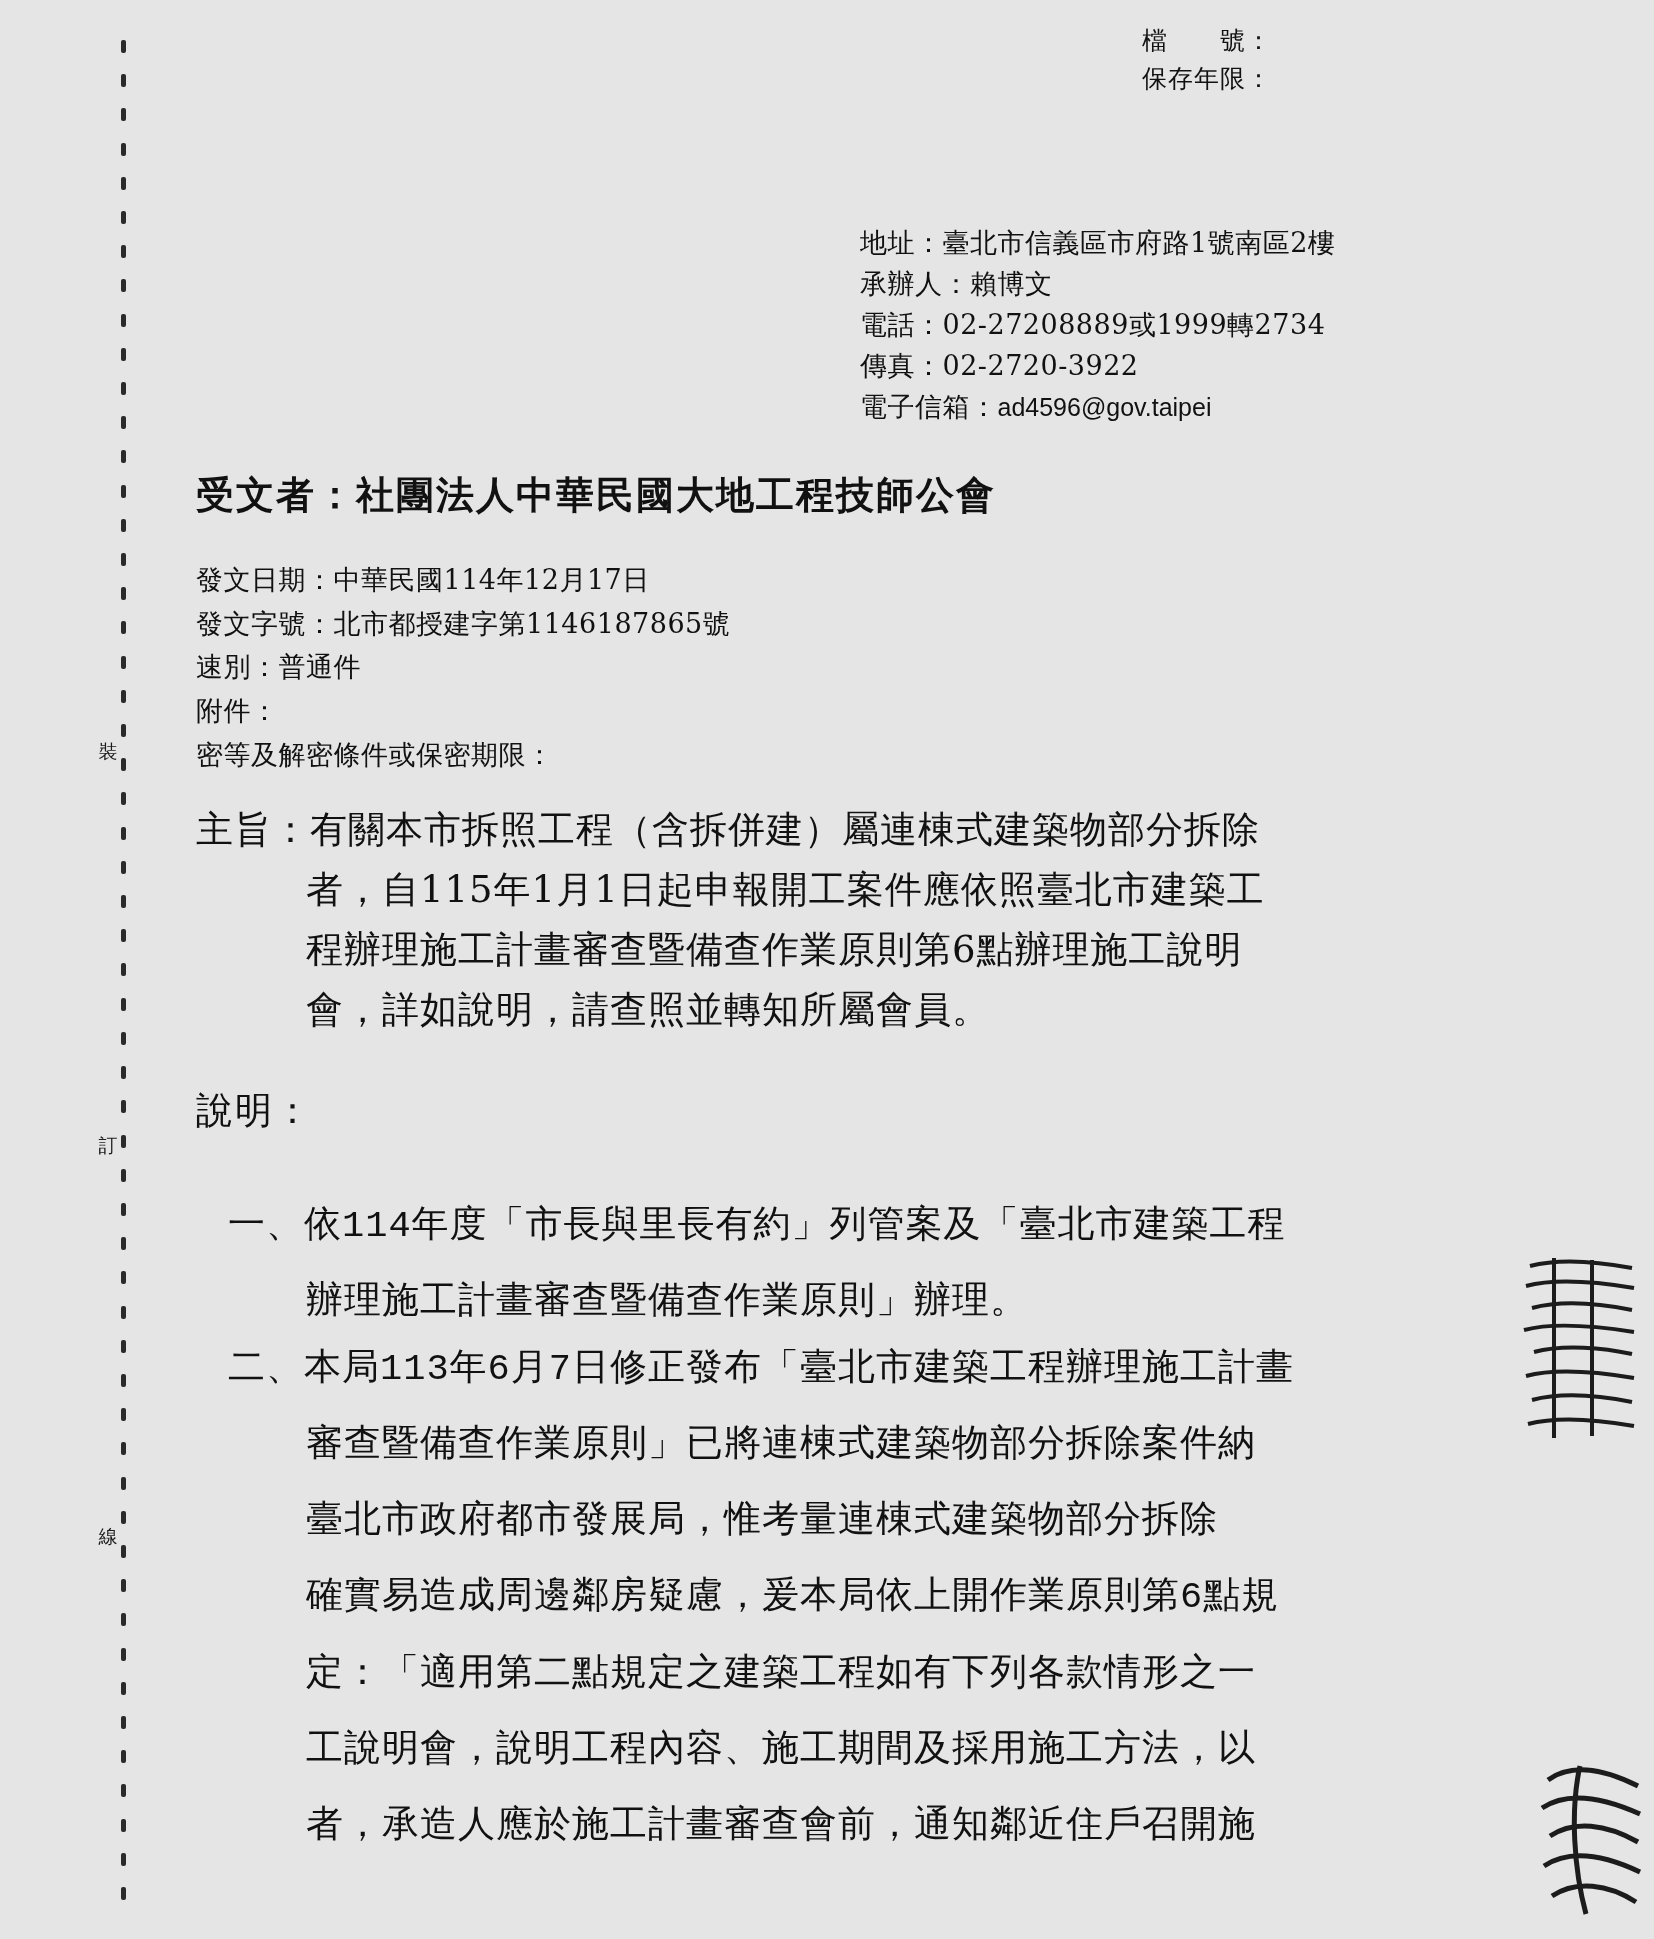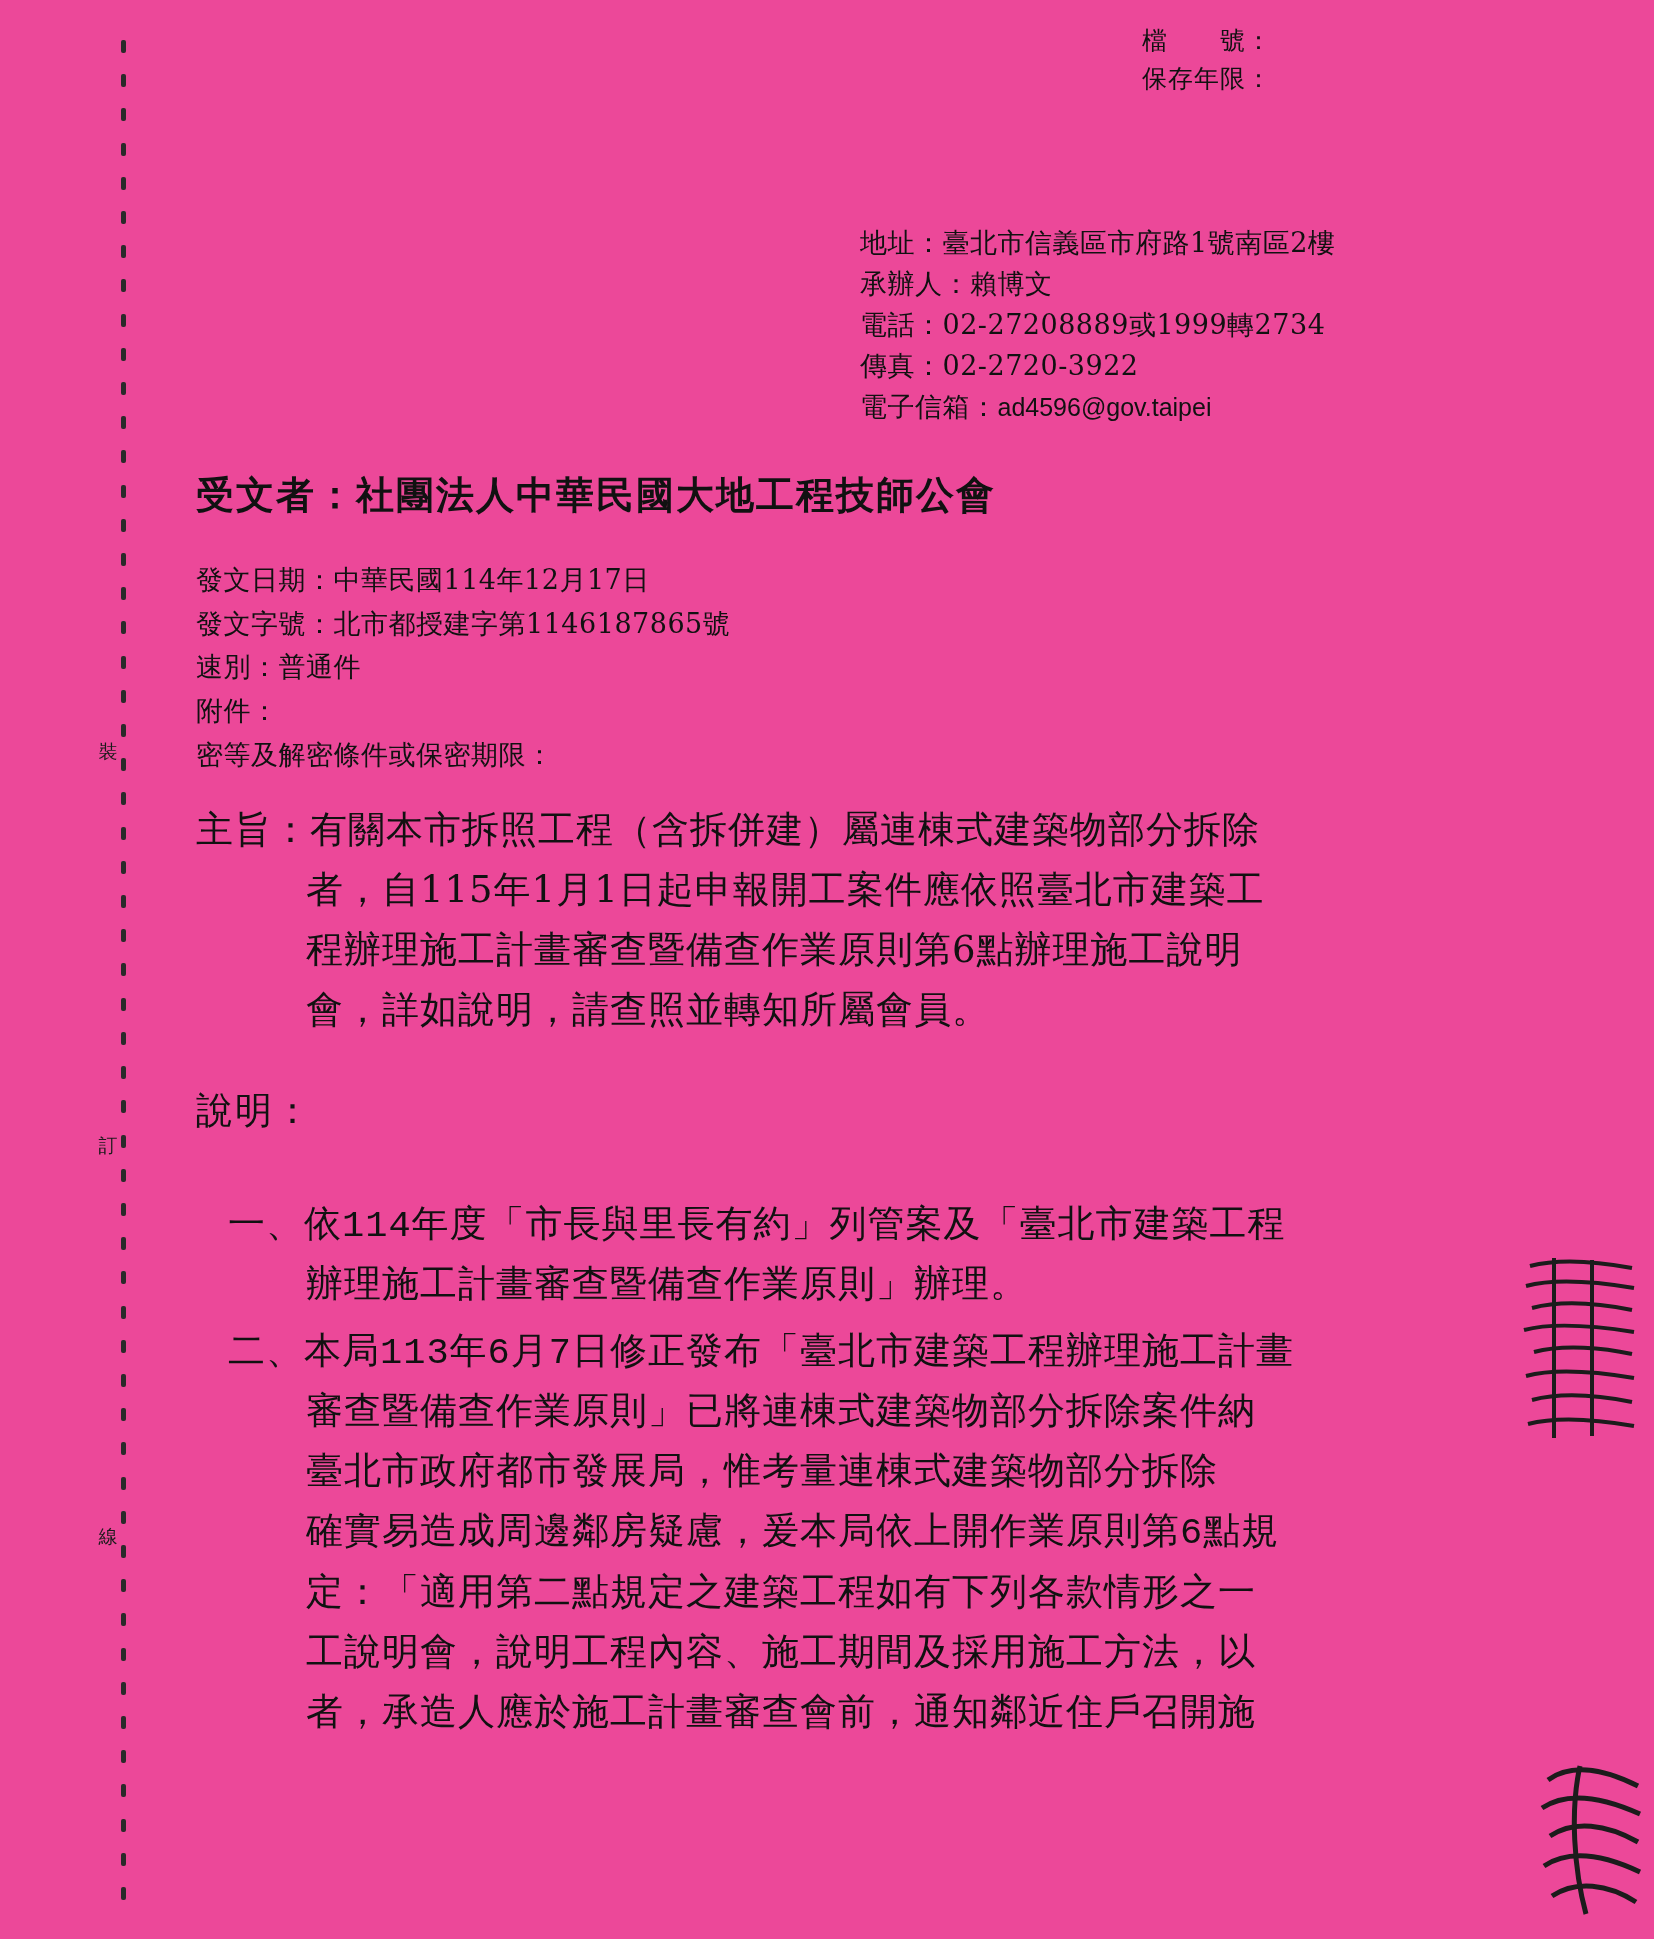--- a/index.html
+++ b/index.html
@@ -8,21 +8,21 @@
     background: #ffffff;
   }
   body {
     font-family: "DejaVu Serif", "Liberation Serif", serif;
     color: #111111;
   }
   .page {
     position: relative;
     width: 1654px;
     height: 1939px;
-    background: #ec4899;
+    background: #e5e5e5;
     overflow: hidden;
   }
 
   
   .bind-dots {
     position: absolute;
     left: 120px;
     top: 40px;
     width: 6px;
     height: 1860px;
@@ -134,21 +134,21 @@
   .items {
     position: absolute;
     left: 228px;
     top: 1196px;
     width: 1270px;
     font-size: 37px;
     line-height: 1.63;
     letter-spacing: 1px;
   }
   .item { margin-bottom: 6px; font-family: Liberation Mono, monospace; }
-  .item .cont { padding-left: 78px; }
+  .item .cont { padding-left: 78px; margin-top: 16px; }
 
   
   .seal {
     position: absolute;
     color: #1c1c1c;
   }
   .seal-1 {
     left: 1520px;
     top: 1252px;
     width: 118px;

